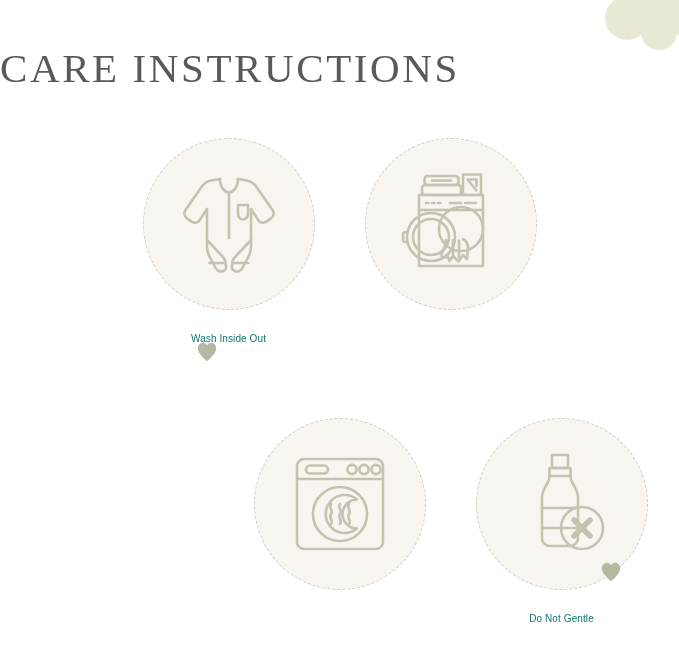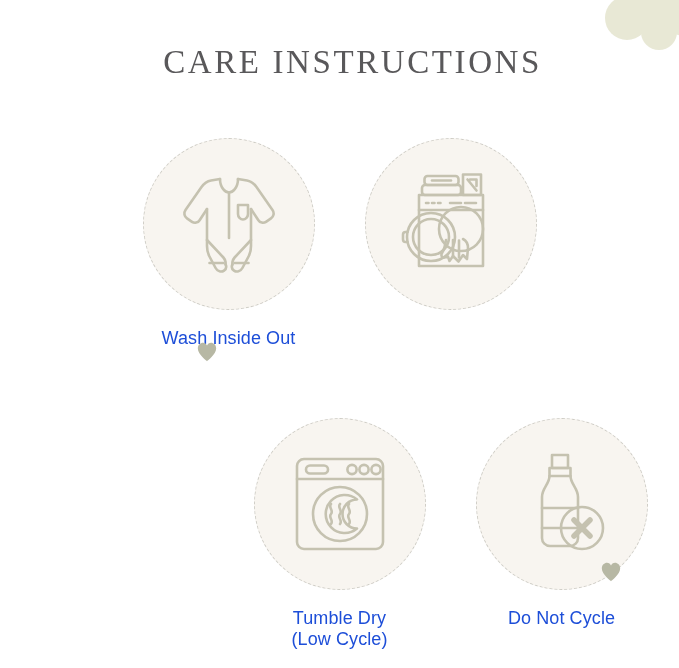--- a/index.html
+++ b/index.html
@@ -32,23 +32,23 @@
     height: 86px;
     pointer-events: none;
   }
 
   
   .title {
     position: absolute;
     top: 44px;
     left: 0;
     width: 542px;
-    text-align: right;
+    text-align: left;
     font-family: "Liberation Serif", serif;
-    font-size: 33px;
+    font-size: 41px;
     font-weight: 400;
     letter-spacing: 2.6px;
     color: #59585a;
     white-space: nowrap;
   }
 
   
   .row {
     position: absolute;
     left: 0;
@@ -80,23 +80,23 @@
   }
 
   .disc svg {
     display: block;
   }
 
   .caption {
     margin-top: 18px;
     text-align: center;
     font-family: "Liberation Sans", sans-serif;
-    font-size: 18px;
+    font-size: 10px;
     line-height: 21px;
-    color: #1d4ed8;
+    color: #0f766e;
     letter-spacing: 0.1px;
     white-space: pre-line;
   }
 
   
   .heart {
     position: absolute;
     pointer-events: none;
   }
   .heart-mid  { left: 196px; top: 341px; width: 22px; height: 22px; }
@@ -206,22 +206,20 @@
             <circle cx="62" cy="72" r="27"></circle>
 
             <path d="M79 86.5 A19 19 0 1 1 79 57.5 A13 13 0 0 0 79 86.5 Z"></path>
 
             <path d="M53 62 C50 65.5, 56 68.5, 53 72 C50 75.5, 56 78.5, 53 82"></path>
             <path d="M62 62 C59 65.5, 65 68.5, 62 72 C59 75.5, 65 78.5, 62 82"></path>
             <path d="M71 62 C68 65.5, 74 68.5, 71 72 C68 75.5, 74 78.5, 71 82"></path>
           </g>
         </svg>
       </div>
-      <div class="caption">Tumble Dry
-(Low Cycle)</div>
     </div>
 
     <div class="cell">
       <div class="disc">
         <svg width="124" height="124" viewBox="0 0 124 124" aria-hidden="true">
           <g fill="none" stroke="#c5c2b0" stroke-width="2.6" stroke-linecap="round" stroke-linejoin="round">
 
             <path d="M52 13 L68 13 L68 26 L52 26 Z"></path>
 
             <path d="M49.5 26 L70.5 26 L70.5 34 L49.5 34 Z"></path>
@@ -232,21 +230,21 @@
             <path d="M42 86 L78 86"></path>
 
             <circle cx="82" cy="86" r="21"></circle>
 
             <path d="M74 78 L90 94"></path>
             <path d="M90 78 L74 94"></path>
             <path d="M74 78 L90 94 M90 78 L74 94" stroke-width="5.5"></path>
           </g>
         </svg>
       </div>
-      <div class="caption">Do Not Cycle</div>
+      <div class="caption">Do Not Gentle</div>
     </div>
   </div>
 
   <svg class="heart heart-mid" viewBox="0 0 24 24" aria-hidden="true">
     <path d="M12 22 C12 22, 2 14.6, 2 8.2 C2 4.4, 4.8 2, 7.6 2 C9.8 2, 11.3 3.5, 12 5 C12.7 3.5, 14.2 2, 16.4 2 C19.2 2, 22 4.4, 22 8.2 C22 14.6, 12 22, 12 22 Z" fill="#b7b8a4"></path>
   </svg>
 
   <svg class="heart heart-br" viewBox="0 0 24 24" aria-hidden="true">
     <path d="M12 22 C12 22, 2 14.6, 2 8.2 C2 4.4, 4.8 2, 7.6 2 C9.8 2, 11.3 3.5, 12 5 C12.7 3.5, 14.2 2, 16.4 2 C19.2 2, 22 4.4, 22 8.2 C22 14.6, 12 22, 12 22 Z" fill="#b7b8a4"></path>
   </svg>

